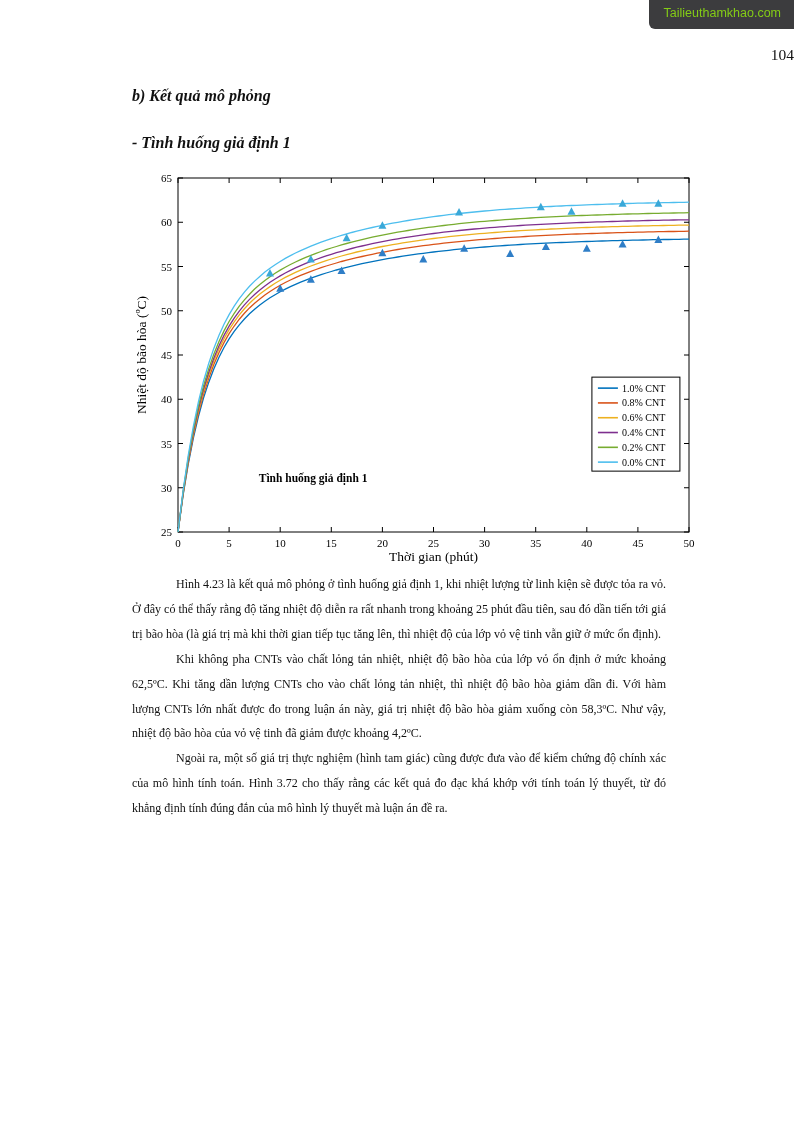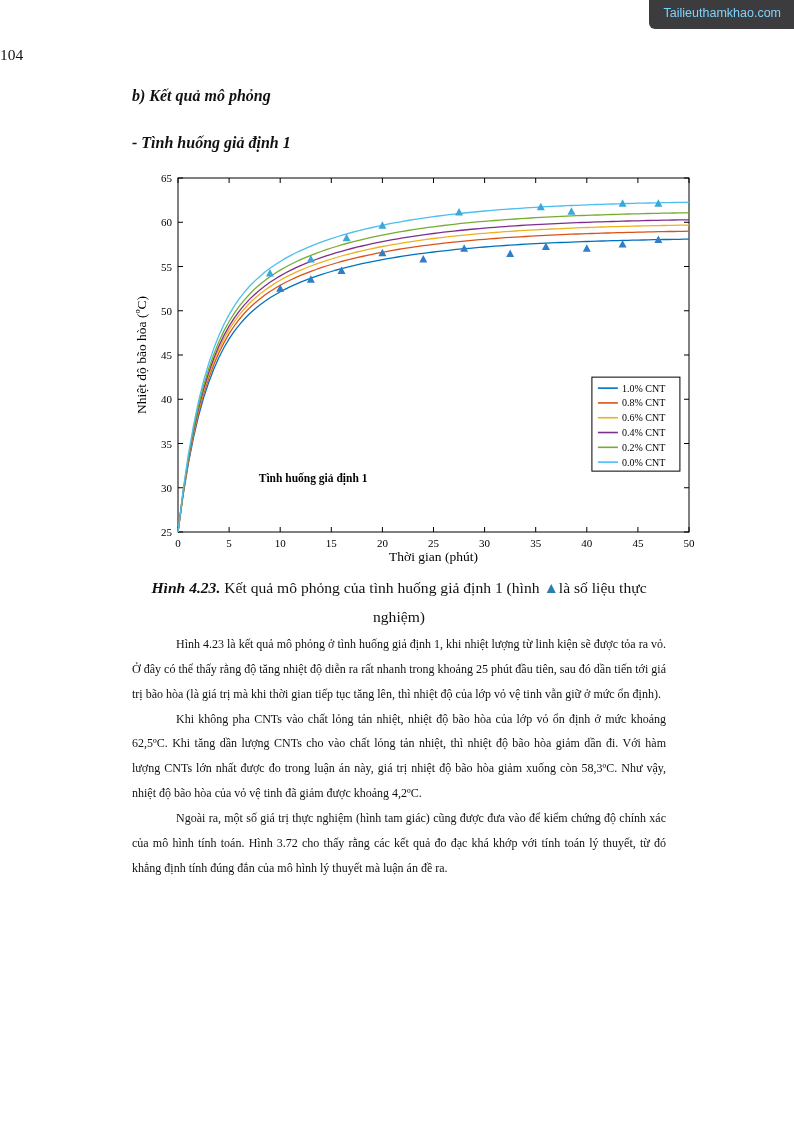--- a/index.html
+++ b/index.html
@@ -1,21 +1,21 @@
 <!DOCTYPE html>
 <html><head>
 <meta charset="utf-8">
 <style>
   html,body{margin:0;padding:0;}
   body{width:794px;height:1123px;background:#ffffff;position:relative;overflow:hidden;
        font-family:"Liberation Serif",serif;color:#111;}
-  .watermark{position:absolute;top:0;right:0;background:#3c3c3e;color:#7dd3fc;
+  .watermark{position:absolute;top:0;right:0;background:#3c3c3e;color:#84cc16;
        font-family:"Liberation Sans",sans-serif;font-size:12.5px;line-height:1;
        padding:7px 13px 9px 15px;border-bottom-left-radius:6px;}
-  .page-number{padding-top:46px;text-align:left;font-size:15.5px;}
+  .page-number{padding-top:46px;text-align:right;font-size:15.5px;}
   .content{padding:0 128px 0 132px;}
   p{margin:0;}
   .heading{font-weight:bold;font-style:italic;font-size:16px;line-height:1.95;margin-top:16px;}
   .heading.first{margin-top:16px;}
   .figure{margin:10px 0 0 2px;}
   .caption{text-align:center;font-size:15.6px;line-height:1.85;margin-top:2px;}
   .cap-label{font-weight:bold;font-style:italic;}
   .cap-triangle{color:#2b7fae;}
   .para{font-size:12px;line-height:2.07;text-align:justify;text-indent:44px;}
   svg text{font-family:"Liberation Serif",serif;fill:#000;}
@@ -135,20 +135,19 @@
           <text x="487.91" y="253.225" font-size="10">0.6% CNT</text>
           <line x1="463.91" y1="264.525" x2="483.91" y2="264.525" stroke="#7E2F8E" stroke-width="1.6"></line>
           <text x="487.91" y="268.025" font-size="10">0.4% CNT</text>
           <line x1="463.91" y1="279.325" x2="483.91" y2="279.325" stroke="#77AC30" stroke-width="1.6"></line>
           <text x="487.91" y="282.825" font-size="10">0.2% CNT</text>
           <line x1="463.91" y1="294.125" x2="483.91" y2="294.125" stroke="#4DBEEE" stroke-width="1.6"></line>
           <text x="487.91" y="297.625" font-size="10">0.0% CNT</text>
         </svg>
     </div>
 
-    <p class="caption"><span class="cap-label">Hình 4.23.</span><span> Kết quả mô phỏng của tình huống giả định 1 (hình </span><span class="cap-triangle">▲</span><span>là số liệu thực nghiệm)</span></p>
 
     <p class="para">Hình 4.23 là kết quả mô phỏng ở tình huống giả định 1, khi nhiệt lượng từ linh kiện sẽ được tỏa ra vỏ. Ở đây có thể thấy rằng độ tăng nhiệt độ diễn ra rất nhanh trong khoảng 25 phút đầu tiên, sau đó dần tiến tới giá trị bão hòa (là giá trị mà khi thời gian tiếp tục tăng lên, thì nhiệt độ của lớp vỏ vệ tinh vẫn giữ ở mức ổn định).</p>
     <p class="para">Khi không pha CNTs vào chất lỏng tản nhiệt, nhiệt độ bão hòa của lớp vỏ ổn định ở mức khoảng 62,5ºC. Khi tăng dần lượng CNTs cho vào chất lỏng tản nhiệt, thì nhiệt độ bão hòa giảm dần đi. Với hàm lượng CNTs lớn nhất được đo trong luận án này, giá trị nhiệt độ bão hòa giảm xuống còn 58,3ºC. Như vậy, nhiệt độ bão hòa của vỏ vệ tinh đã giảm được khoảng 4,2ºC.</p>
     <p class="para">Ngoài ra, một số giá trị thực nghiệm (hình tam giác) cũng được đưa vào để kiểm chứng độ chính xác của mô hình tính toán. Hình 3.72 cho thấy rằng các kết quả đo đạc khá khớp với tính toán lý thuyết, từ đó khẳng định tính đúng đắn của mô hình lý thuyết mà luận án đề ra.</p>
 
   </div>
 </div>
 
 </body></html>

